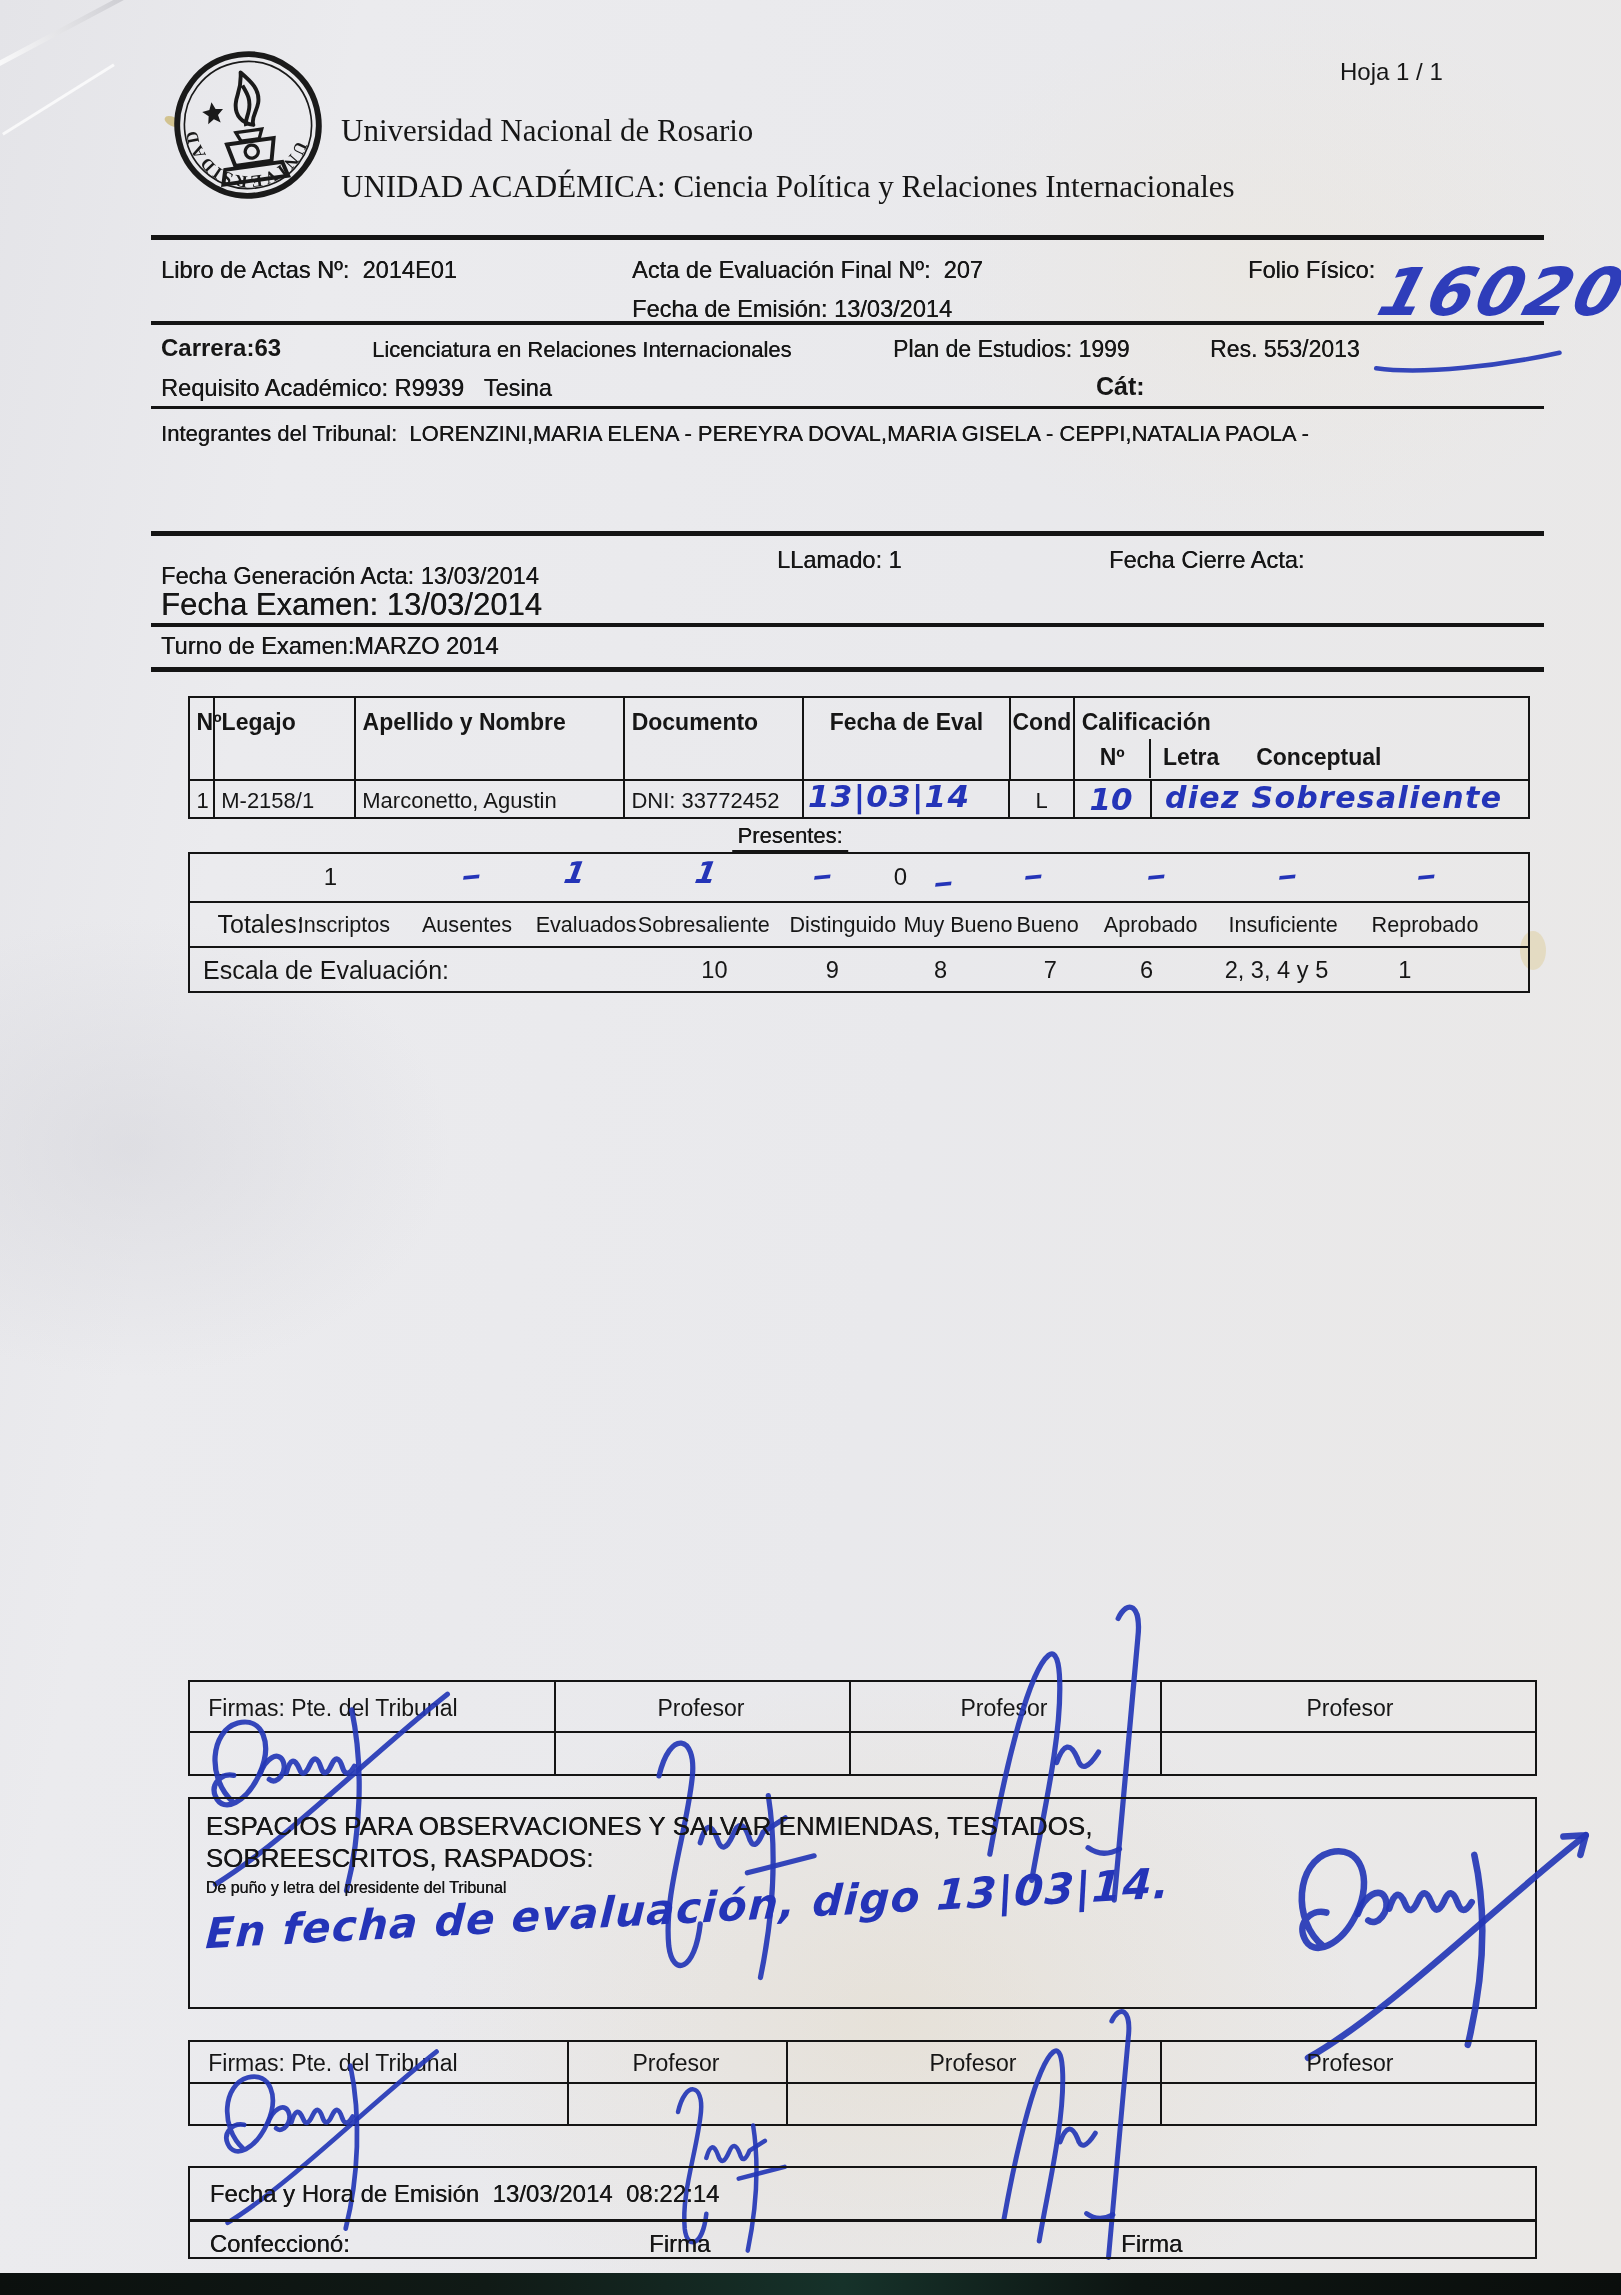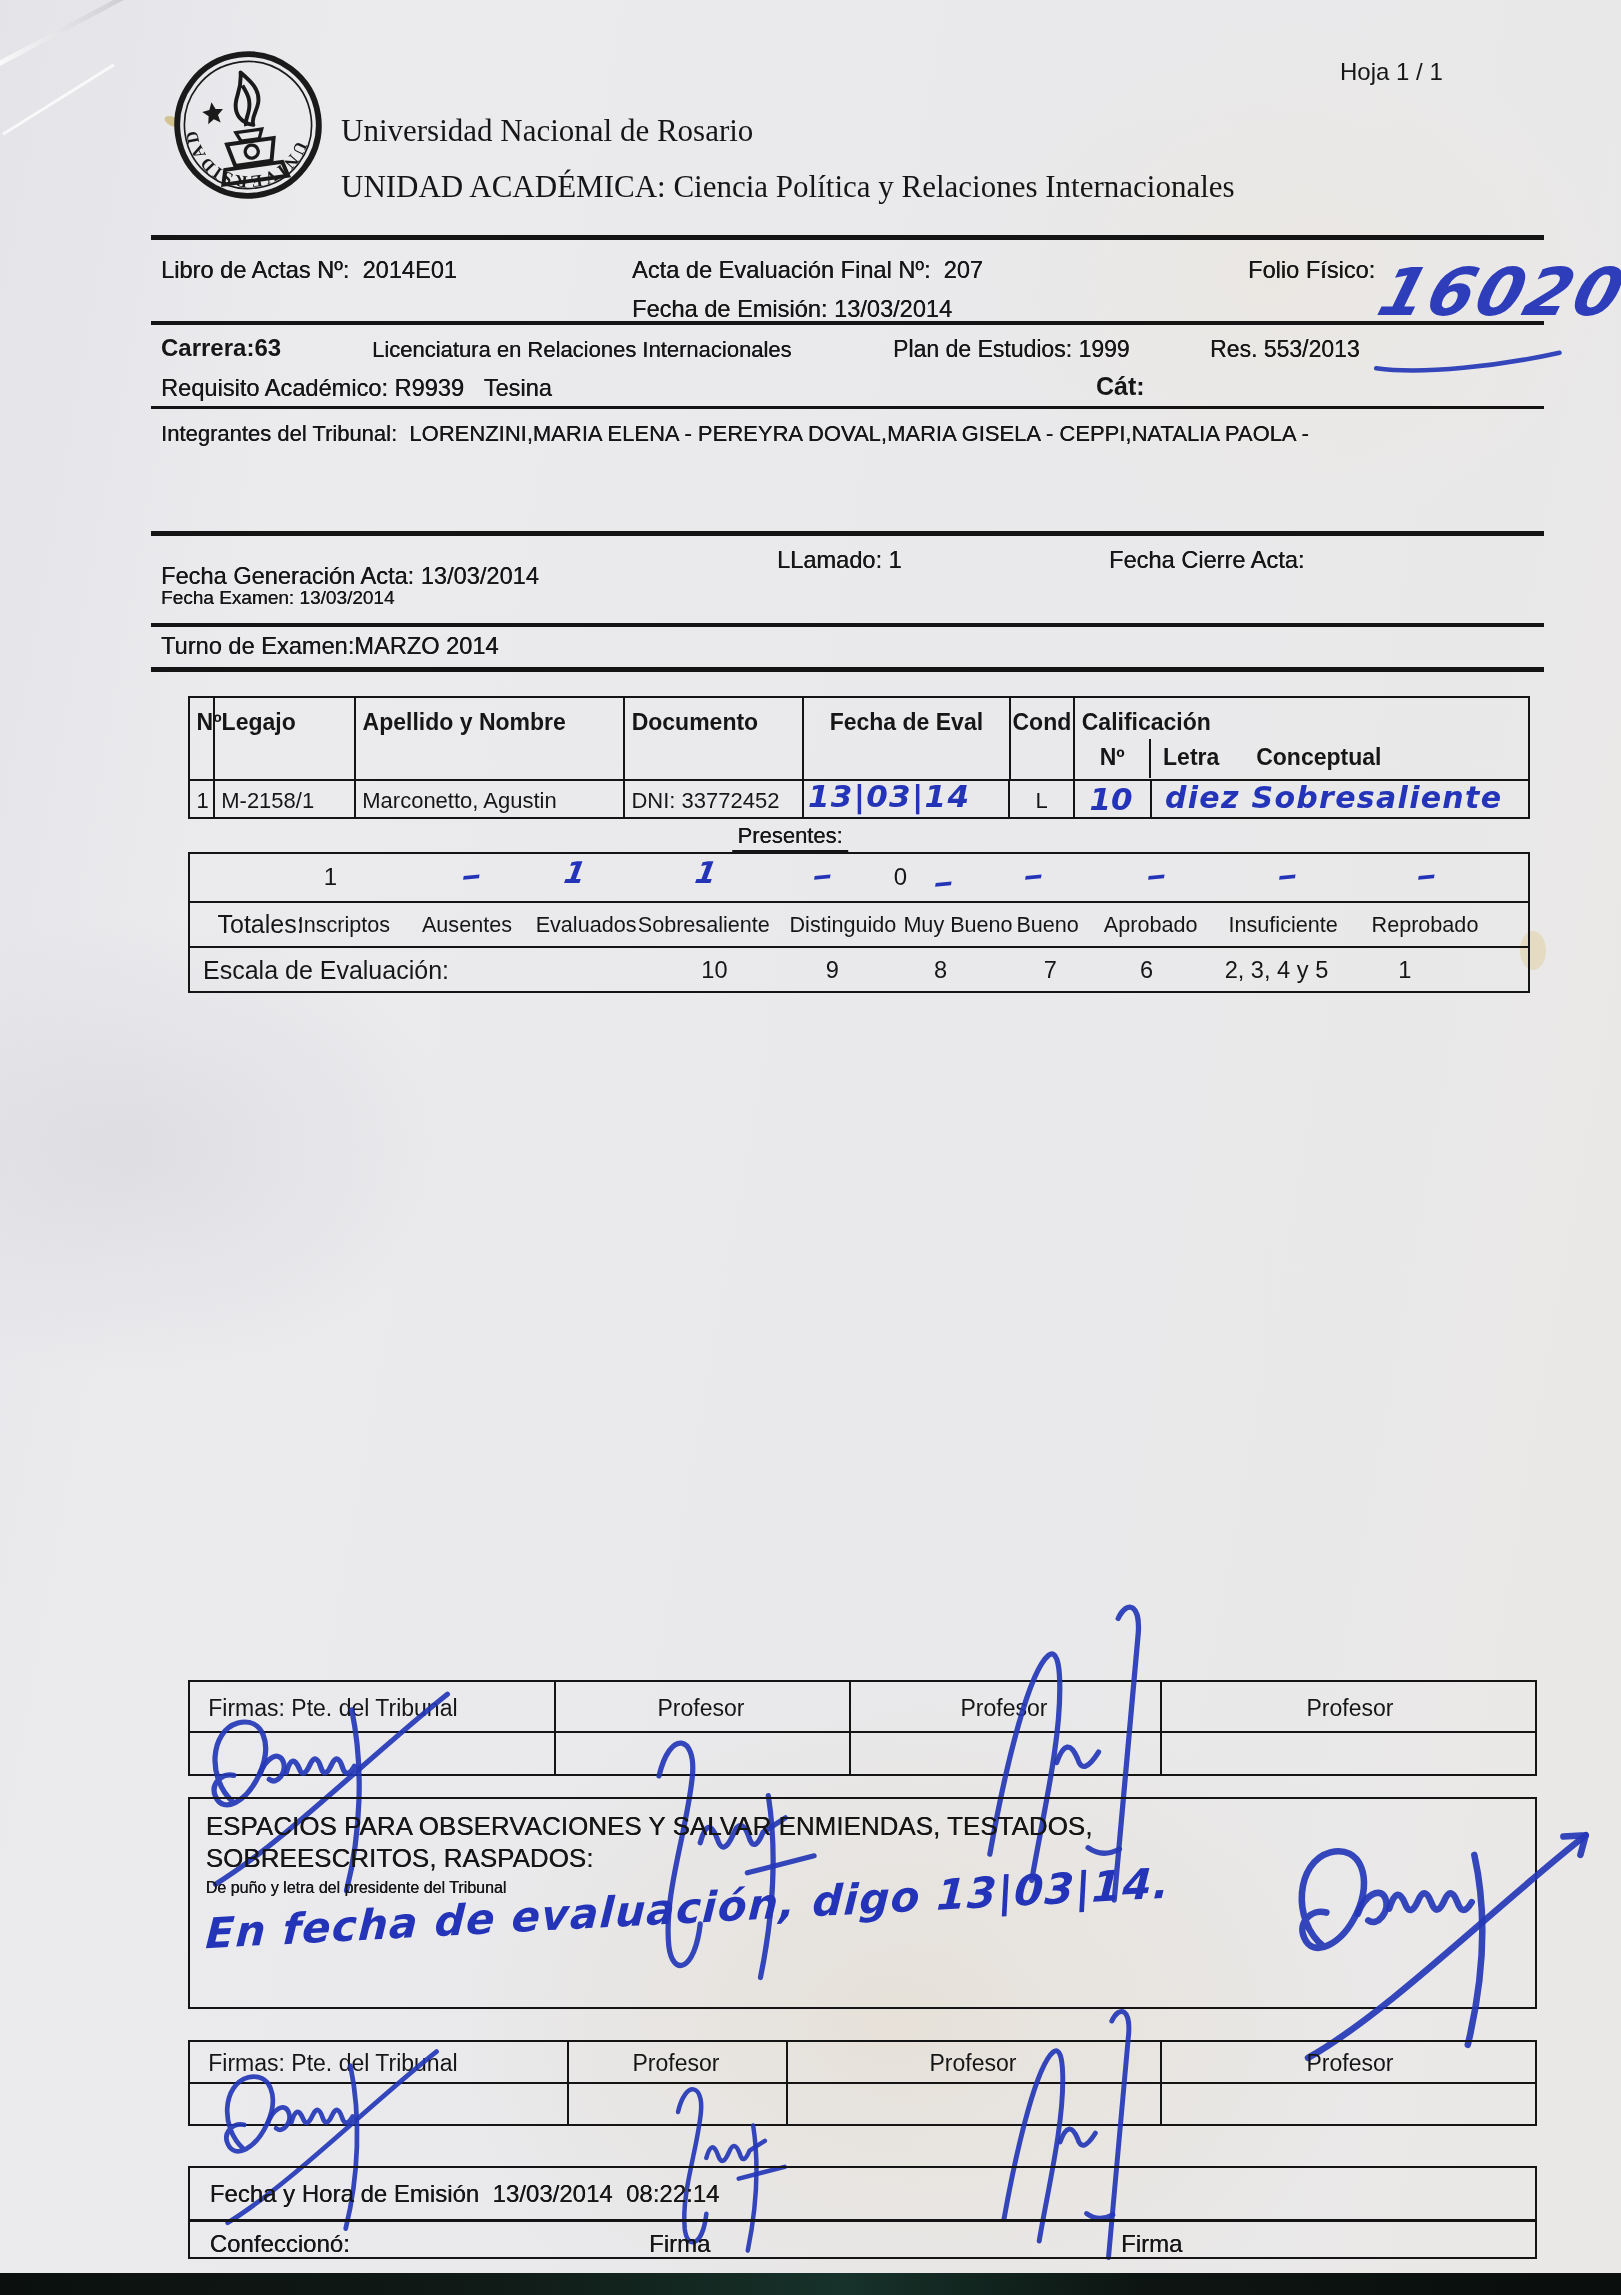--- a/index.html
+++ b/index.html
@@ -37,21 +37,21 @@
   .carrera-l{left:161px;top:334px;font-size:24px;font-weight:bold;}
   .carrera-n{left:372px;top:337px;font-size:22px;}
   .plan{left:893px;top:336px;font-size:23px;}
   .res{left:1181px;top:336px;font-size:23px;margin-left:29px;}
   .req{left:161px;top:375px;font-size:23.6px;}
   .cat{left:1096px;top:372px;font-size:25px;font-weight:bold;}
   .integ{left:161px;top:421px;font-size:22px;}
   .fgen{left:161px;top:547px;font-size:23.6px;margin-top:16px;}
   .llam{left:777px;top:547px;font-size:23.6px;}
   .fcier{left:1109px;top:547px;font-size:23.6px;}
-  .fexa{left:161px;top:587px;font-size:19px;}
+  .fexa{left:161px;top:587px;font-size:31px;}
   .turno{left:161px;top:633px;font-size:23.6px;}
   
   .mtable{position:absolute;left:188px;top:696px;width:1342px;height:123px;border:2.6px solid #141414;box-sizing:border-box;}
   .mhead{position:absolute;left:0;top:0;width:100%;height:83px;border-bottom:2.6px solid #141414;box-sizing:border-box;display:flex;}
   .mrow{position:absolute;left:0;top:83px;width:100%;height:38px;display:flex;}
   .mc{box-sizing:border-box;border-right:2px solid #141414;position:relative;font-size:23px;font-weight:bold;padding:10.5px 0 0 6.6px;}
   .mr{box-sizing:border-box;border-right:2px solid #141414;position:relative;font-size:22px;padding:6.6px 0 0 6.6px;}
   .c1{width:25px;} .c2{width:144px;} .c3{width:275px;} .c4{width:183px;} .c5{width:211px;text-align:center;padding-left:0;} .c6{width:66px;text-align:center;padding-left:0;} .c7{width:463px;border-right:none;}
   .subrow{position:absolute;left:0;top:41px;width:100%;height:39px;display:flex;font-size:23px;font-weight:bold;}
   .sub-n{width:75px;text-align:center;padding-top:5.2px;box-sizing:border-box;}

